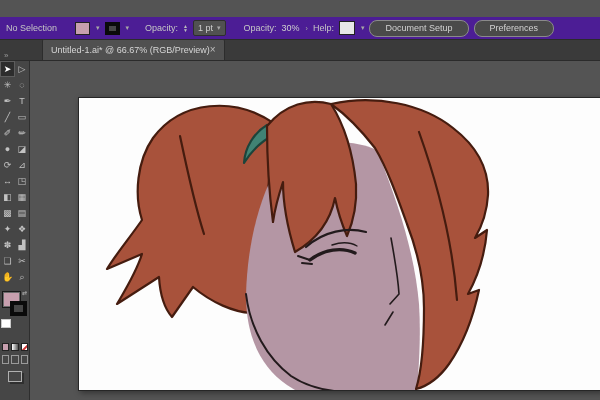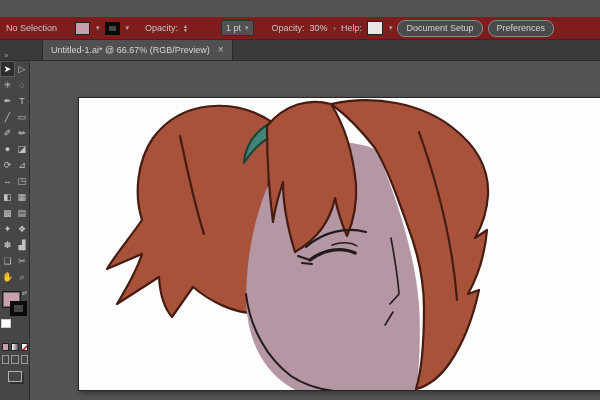--- a/index.html
+++ b/index.html
@@ -14,42 +14,42 @@
            font-size:10px;display:flex;align-items:center;justify-content:center;}
   .menu-items{display:flex;align-items:center;height:100%;}
   .menu-item{color:#c9c9c9;font-size:9.5px;padding:0 7px;line-height:17px;cursor:default;}
   .menubar-right{margin-left:14px;display:flex;align-items:center;gap:9px;}
   .mini-app-btn{width:14px;height:11px;border:1px solid #8a8a8a;color:#cfcfcf;font-size:7px;
                 display:flex;align-items:center;justify-content:center;border-radius:2px;background:#4a4a4a;}
   .bar-icon{color:#b9b9b9;font-size:9px;}
   .chev{color:#a7a7a7;font-size:7px;margin-left:1px;}
 
   
-  .controlbar{position:absolute;left:0;top:17px;width:600px;height:23px;background:#7f1d1d;
+  .controlbar{position:absolute;left:0;top:17px;width:600px;height:23px;background:#4c1d95;
               border-bottom:1px solid #2b2b2b;display:flex;align-items:center;gap:5px;
               padding:0 6px;box-sizing:border-box;color:#cfcfcf;font-size:9px;}
   .ctl-label{color:#c6c6c6;white-space:nowrap;}
   .swatch{width:15px;height:13px;border:1px solid #222;box-sizing:border-box;}
   .swatch.fill{background:var(--fill-swatch);}
   .swatch.stroke{background:#464646;border:4px solid #0a0a0a;width:15px;height:13px;}
   .stepper{display:flex;flex-direction:column;line-height:4px;font-size:5px;color:#bdbdbd;}
   .field{background:#515151;border:1px solid #2e2e2e;border-radius:2px;height:14px;
-         display:flex;align-items:center;padding:0 4px;gap:3px;white-space:nowrap;margin-left:28px;}
+         display:flex;align-items:center;padding:0 4px;gap:3px;white-space:nowrap;}
   .line-preview{width:34px;height:2px;background:#0c0c0c;border-radius:1px;}
   .brush-dot{width:5px;height:5px;background:#0c0c0c;border-radius:50%;}
   .push-btn{border:1px solid #8a8a8a;border-radius:8px;height:15px;display:flex;align-items:center;
-            padding:0 8px;white-space:nowrap;background:#4a4a4a;color:#d2d2d2;}
+            padding:0 15px;white-space:nowrap;background:#4a4a4a;color:#d2d2d2;}
   .style-swatch{width:14px;height:12px;background:#e7e7e7;border:1px solid #222;}
 
   
   .tabbar{position:absolute;left:0;top:40px;width:600px;height:21px;background:#3a3a3a;
           border-bottom:1px solid #2b2b2b;display:flex;align-items:flex-end;box-sizing:border-box;}
   .panel-collapse{color:#9a9a9a;font-size:8px;width:30px;text-align:left;padding-left:4px;}
   .doc-tab{margin-left:8px;height:20px;background:#505050;border:1px solid #2c2c2c;border-bottom:none;
-           display:flex;align-items:center;gap:8px;padding:0 8px;color:#d6d6d6;font-size:9px;
+           display:flex;align-items:center;padding:0 8px;color:#d6d6d6;font-size:9px;
            border-radius:2px 2px 0 0;white-space:nowrap;text-align:center;}
   .tab-close{color:#bdbdbd;font-size:10px;line-height:10px;}
 
   
   .main{position:absolute;left:0;top:61px;width:600px;height:339px;}
   .toolbar{position:absolute;left:0;top:0;width:30px;height:339px;background:#464646;
            border-right:1px solid #2e2e2e;box-sizing:border-box;}
   .tool-grid{display:grid;grid-template-columns:15px 14px;}
   .tool{height:16px;display:flex;align-items:center;justify-content:center;color:#c3c3c3;
         font-size:9px;cursor:default;}

